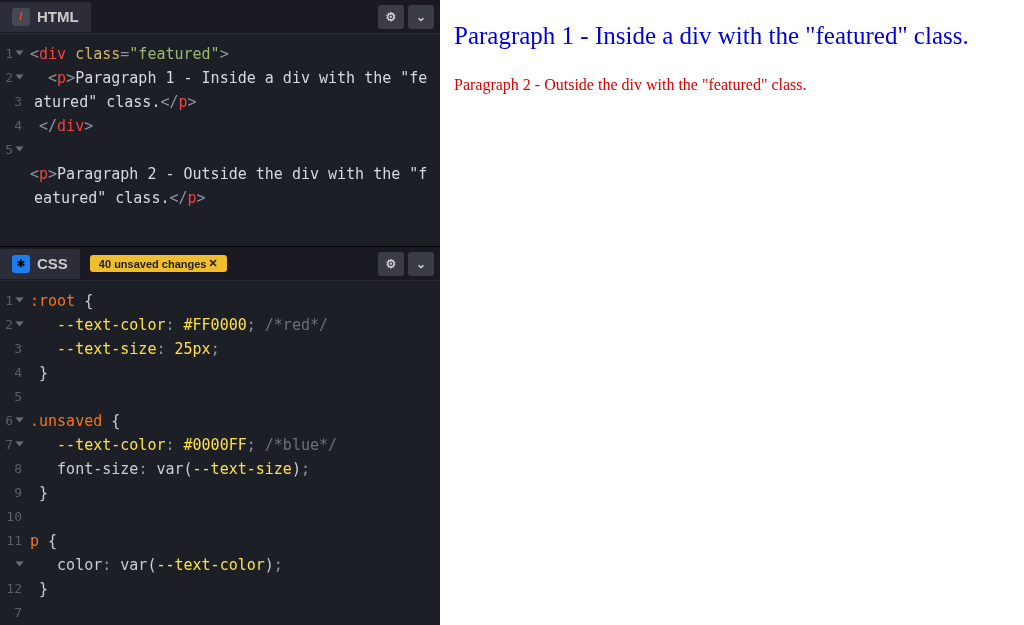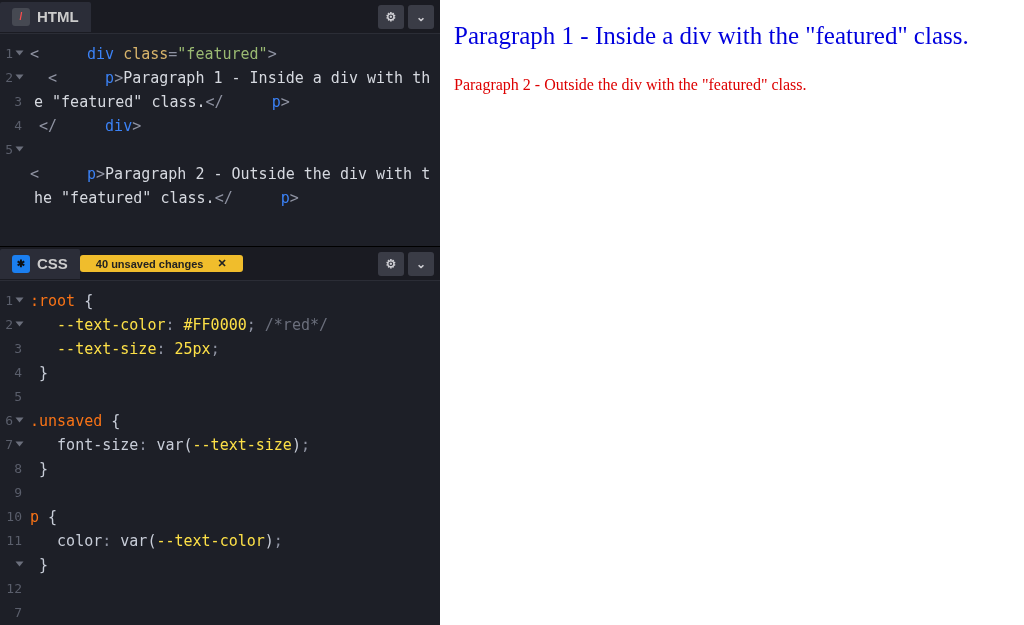--- a/index.html
+++ b/index.html
@@ -52,27 +52,28 @@
   .lang-icon {
     width: 18px; height: 18px;
     border-radius: 3px;
     display: flex; align-items: center; justify-content: center;
     font-size: 10px; font-weight: 700;
   }
   .html-icon { background: #464952; color: #ff4d4d; }
   .css-icon  { background: #1b7ff0; color: #0d1116; }
   .lang-icon span { transform: translateY(-.5px); }
   .badge {
+    margin-left: 10px;
     background: #f0bd2c;
     color: #222;
     font-size: 11px;
     font-weight: 600;
-    padding: 2px 16px;
+    padding: 2px 9px;
     border-radius: 3px;
-    display: flex; align-items: center; gap: 14px;
+    display: flex; align-items: center; gap: 2px;
   }
   .badge .close { font-weight: 700; }
   .header-actions {
     margin-left: auto;
     display: flex;
     gap: 4px;
   }
   .header-btn {
     width: 26px; height: 24px;
     background: #3a3c46;
@@ -111,21 +112,21 @@
     margin-left:4px;
     transform: rotate(90deg);
     position: relative; top:-1px;
   }
   .code {
     flex: 1;
     color: #d6d9e0;
     padding-right: 6px;
   }
   .code div { white-space: pre-wrap; word-break: break-all; padding-left: 4px; text-indent: -4px;}
-  .t-tag   { color: #3b82f6; margin-left: 48px; }
+  .t-tag   { color: #ef4444; }
   .t-attr  { color: #d8b46b; }
   .t-str   { color: #9aba72; }
   .t-punc  { color: #8f93a2; }
   .t-sel   { color: #f97316; }
   .t-prop  { color: #c8cdd8; }
   .t-val   { color: #fde047; }
   .t-cssvar{ color: #fde047; }
   .t-com   { color: #6b6f7c; }
   .t-brace { color: #c8cdd8; }
   .t-func  { color: #c8cdd8; }
@@ -217,20 +218,21 @@
           <div>12</div>
           <div>7</div>
         </div>
       <div class="code" id="css-code">
           <div><span class="t-sel">:root</span><span> </span><span class="t-brace">{</span></div>
           <div><span>   </span><span class="t-cssvar">--text-color</span><span class="t-punc">: </span><span class="t-val">#FF0000</span><span class="t-punc">; </span><span class="t-com">/*red*/</span></div>
           <div><span>   </span><span class="t-cssvar">--text-size</span><span class="t-punc">: </span><span class="t-val">25px</span><span class="t-punc">;</span></div>
           <div><span> </span><span class="t-brace">}</span></div>
           <div>&nbsp;</div>
           <div><span class="t-sel">.unsaved</span><span> </span><span class="t-brace">{</span></div>
+          <div><span>   </span><span class="t-cssvar">--text-color</span><span class="t-punc">: </span><span class="t-val">#0000FF</span><span class="t-punc">; </span><span class="t-com">/*blue*/</span></div>
           <div><span>   </span><span class="t-prop">font-size</span><span class="t-punc">: </span><span class="t-func">var(</span><span class="t-cssvar">--text-size</span><span class="t-func">)</span><span class="t-punc">;</span></div>
           <div><span> </span><span class="t-brace">}</span></div>
           <div>&nbsp;</div>
           <div><span class="t-sel">p</span><span> </span><span class="t-brace">{</span></div>
           <div><span>   </span><span class="t-prop">color</span><span class="t-punc">: </span><span class="t-func">var(</span><span class="t-cssvar">--text-color</span><span class="t-func">)</span><span class="t-punc">;</span></div>
           <div><span> </span><span class="t-brace">}</span></div>
         </div>
     </div>
   </div>
 

